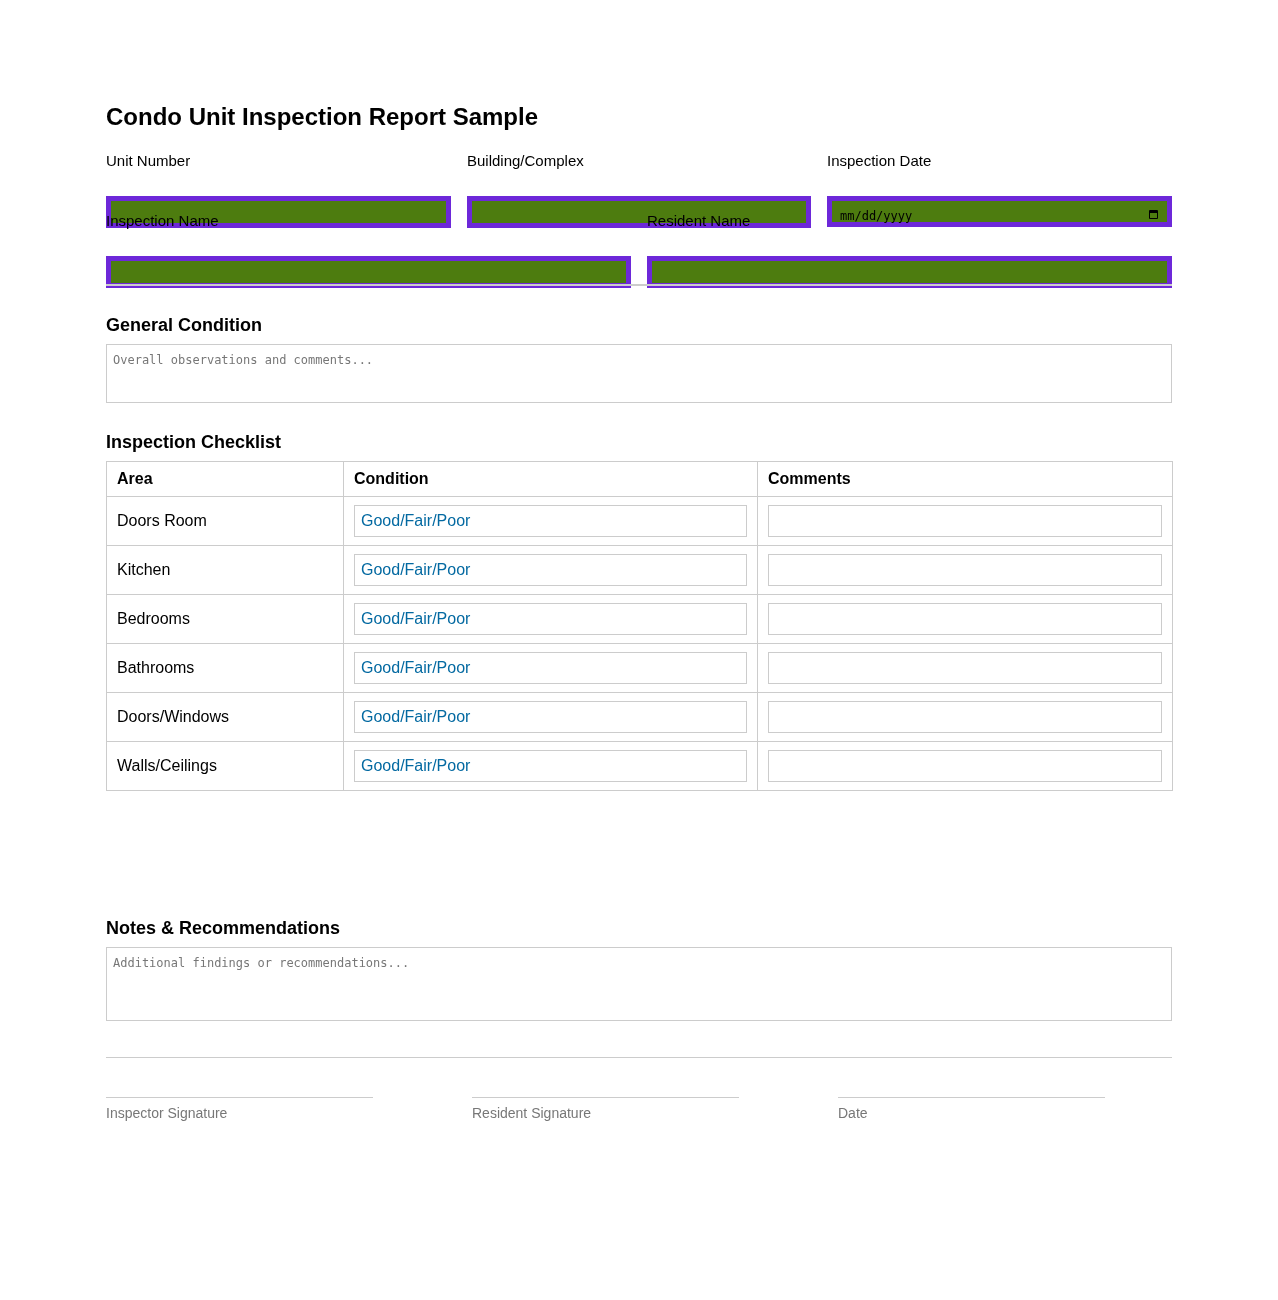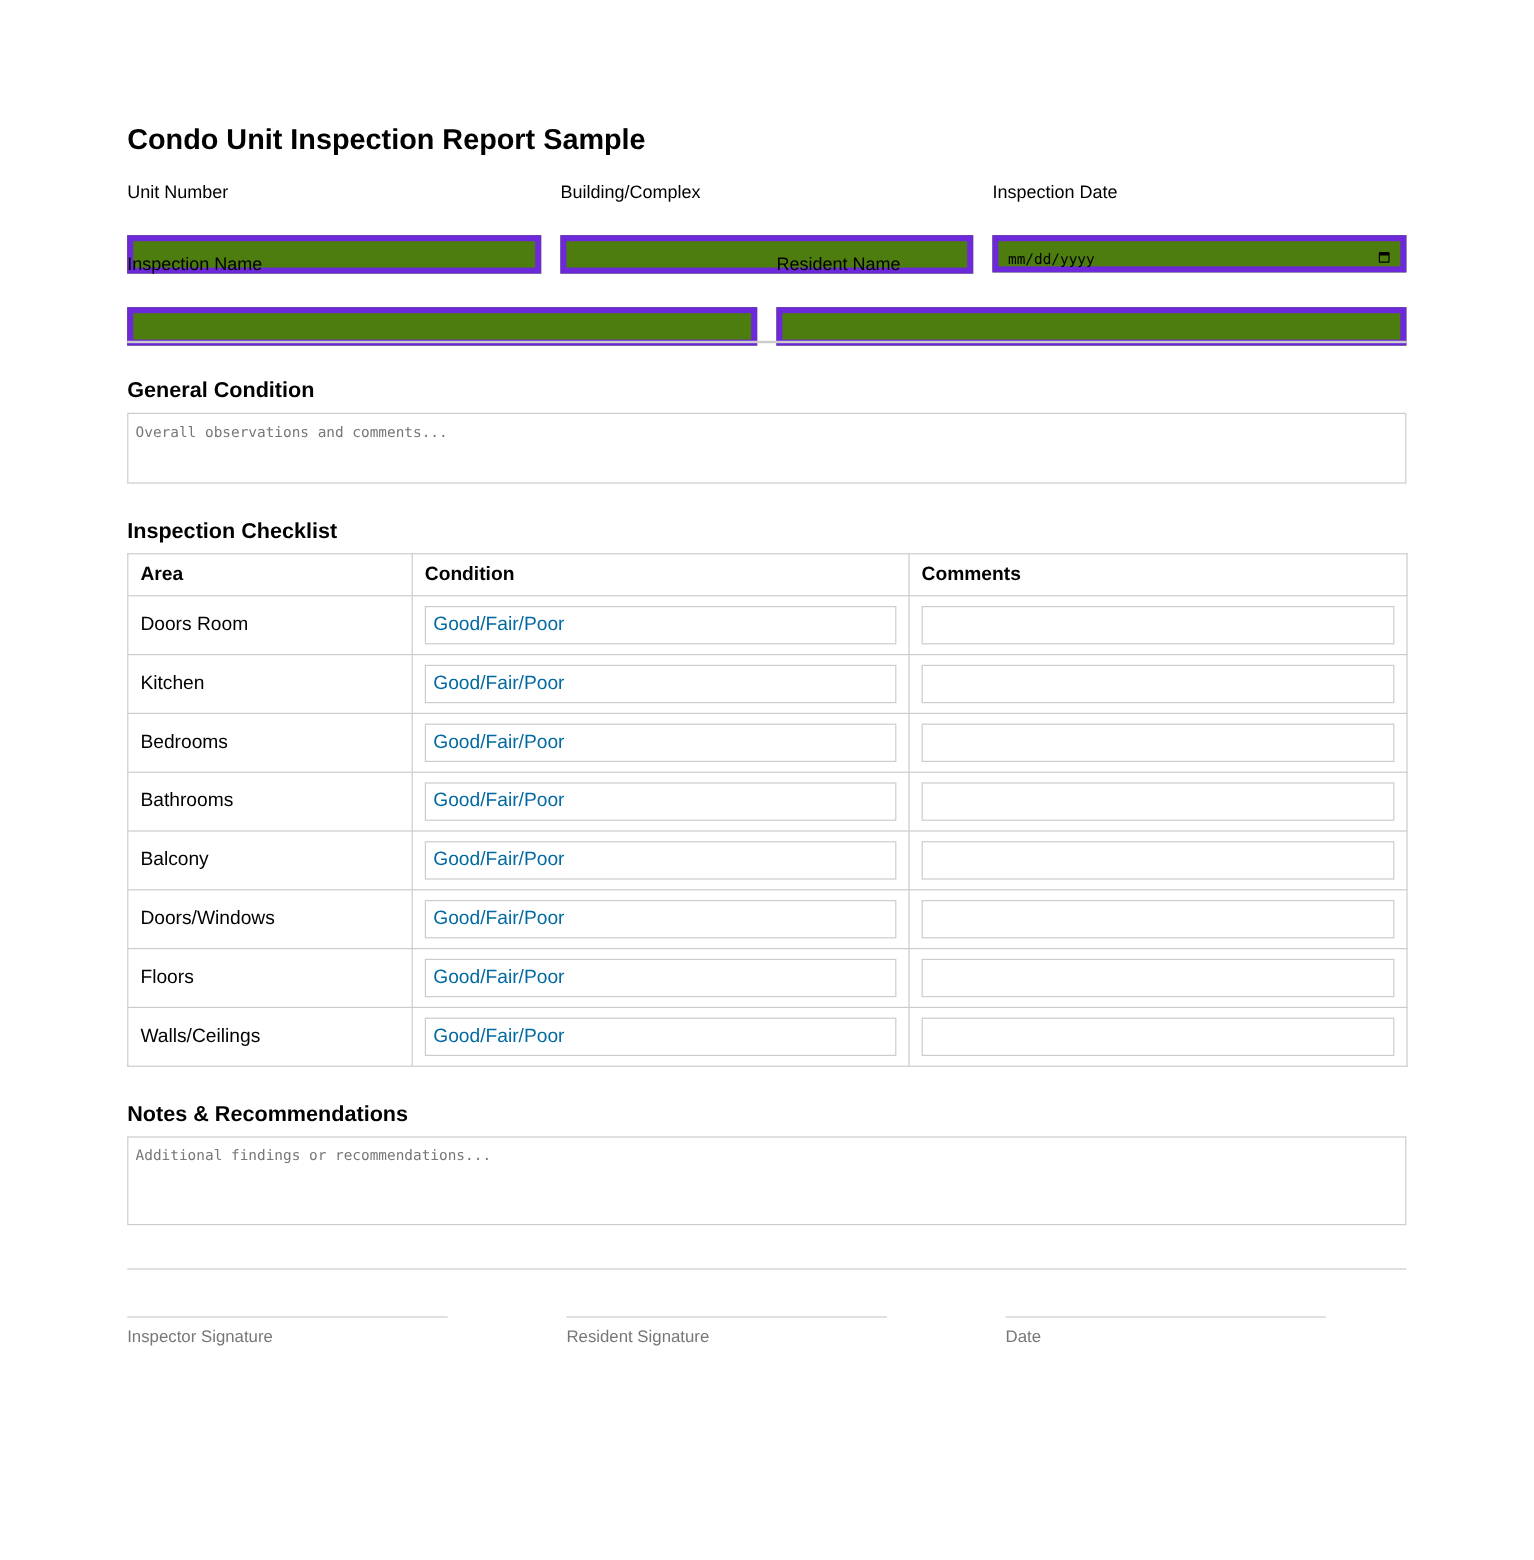--- a/index.html
+++ b/index.html
@@ -157,43 +157,21 @@
           <td>
             <div class="cell-input">
               <span class="ph">Good/Fair/Poor</span>
             </div>
           </td>
           <td>
             <div class="cell-input"></div>
           </td>
         </tr>
         <tr>
-          <td>Balcony</td>
-          <td>
-            <div class="cell-input">
-              <span class="ph">Good/Fair/Poor</span>
-            </div>
-          </td>
-          <td>
-            <div class="cell-input"></div>
-          </td>
-        </tr>
-        <tr>
           <td>Doors/Windows</td>
-          <td>
-            <div class="cell-input">
-              <span class="ph">Good/Fair/Poor</span>
-            </div>
-          </td>
-          <td>
-            <div class="cell-input"></div>
-          </td>
-        </tr>
-        <tr>
-          <td>Floors</td>
           <td>
             <div class="cell-input">
               <span class="ph">Good/Fair/Poor</span>
             </div>
           </td>
           <td>
             <div class="cell-input"></div>
           </td>
         </tr>
         <tr>

